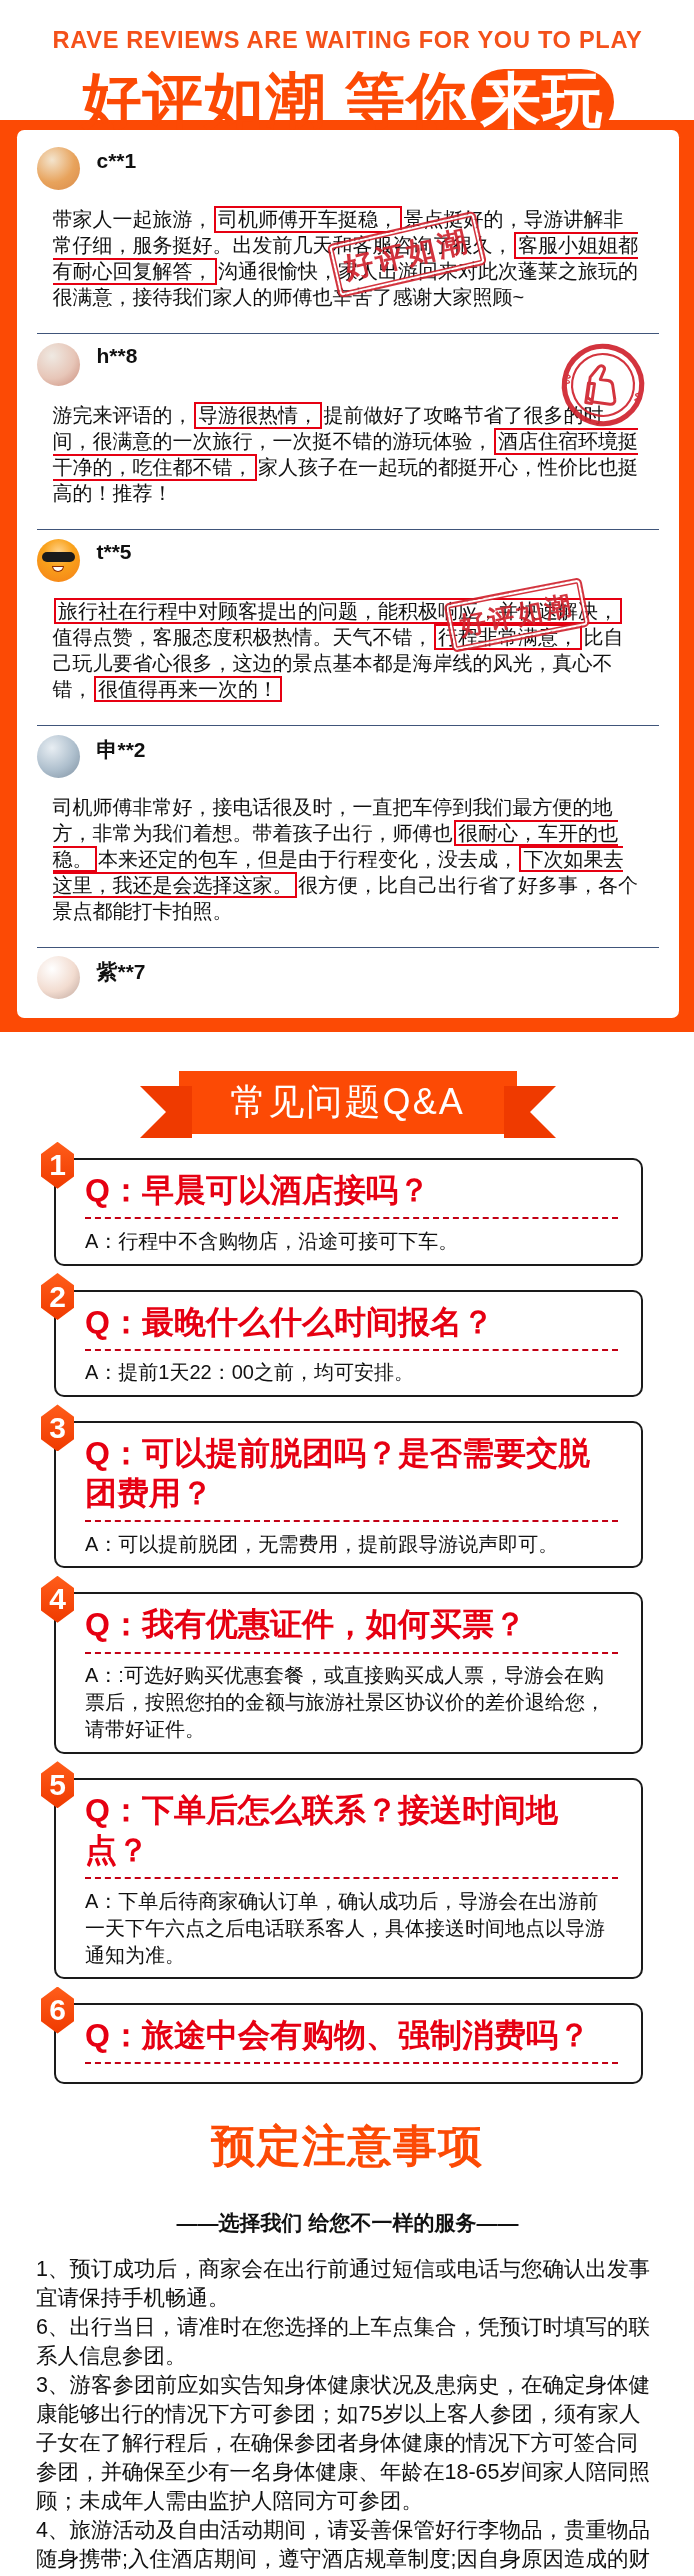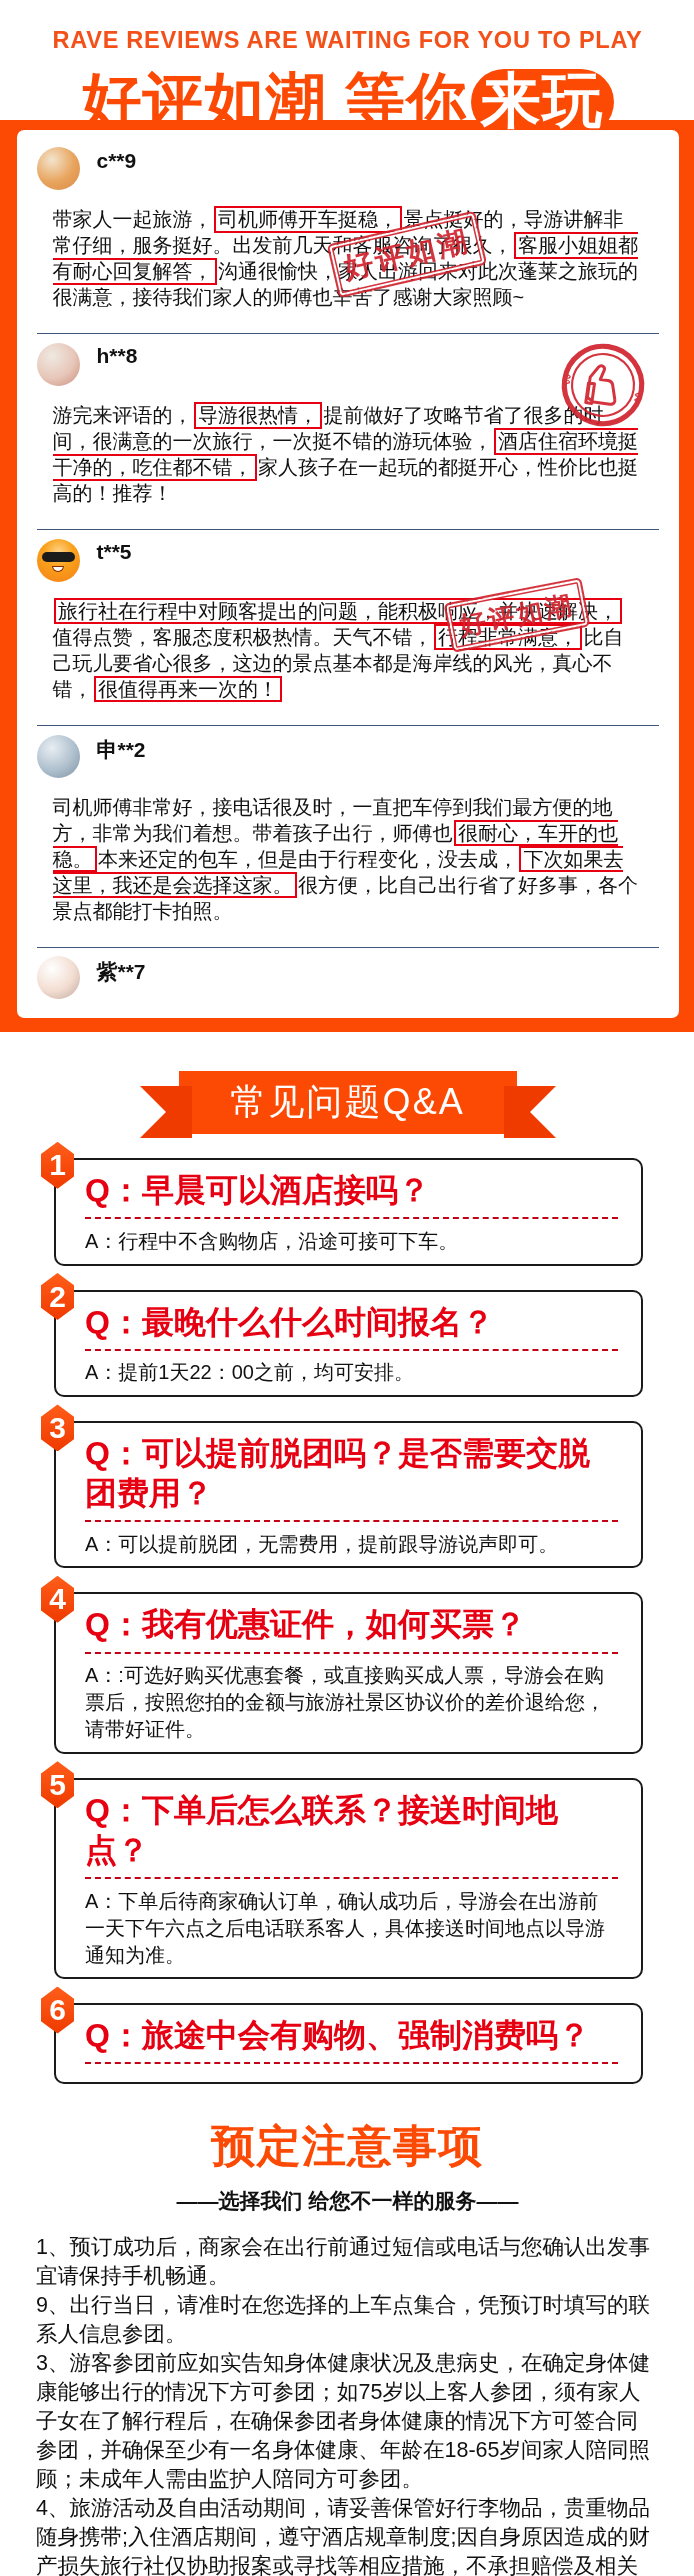--- a/index.html
+++ b/index.html
@@ -54,42 +54,42 @@
     padding:10px 23px 8.6px 29px;background:#fff;}
   .faq-badge{position:absolute;left:-15px;top:-18.6px;width:33px;height:47px;
     background:linear-gradient(#ff5d1a,var(--orange-deep));
     clip-path:polygon(50% 0,100% 26%,100% 74%,50% 100%,0 74%,0 26%);
     color:#fff;font-size:30px;font-weight:700;display:flex;align-items:center;justify-content:center;}
   .faq-q{color:var(--red);font-size:32px;font-weight:700;line-height:1.25;}
   .faq-divider{border-top:2.1px dashed #c30014;margin:7.2px 0 8.6px;}
   .faq-a{font-size:20px;line-height:27px;font-weight:500;color:#111;}
 
   
-  .notes-title{color:var(--orange);font-size:44px;font-weight:900;text-align:center;margin:29px 0 11px;letter-spacing:1.4px;}
-  .notes-sub{font-size:21px;color:#111;text-align:center;font-weight:600;}
+  .notes-title{color:var(--orange);font-size:44px;font-weight:900;text-align:center;margin:29px 0 0;letter-spacing:1.4px;}
+  .notes-sub{font-size:21px;color:#111;text-align:center;font-weight:600;margin-top:33px;}
   .notes-body{margin:18.6px 36px 0;}
   .note-line{margin:0;font-size:21.5px;line-height:29px;font-weight:500;color:#111;}
 </style>
 </head>
 <body>
 
 <div class="page">
 
   <header class="hero">
     <div class="hero-en">RAVE REVIEWS ARE WAITING FOR YOU TO PLAY</div>
     <div class="hero-cn"><span>好评如潮 等你</span><span class="pill">来玩</span></div>
   </header>
 
   <section class="reviews-band">
     <div class="reviews-card">
       <div id="reviews-list">
           <div class="review">
             <div class="review-head">
               <div class="avatar" style="background: radial-gradient(circle at 35% 30%, rgb(243, 228, 205) 0%, rgb(232, 163, 92) 55%, rgb(217, 139, 74) 100%);"></div>
-              <span class="uname">c**9</span>
+              <span class="uname">c**1</span>
             </div>
             <p class="review-text"><span>带家人一起旅游，</span><span class="boxed">司机师傅开车挺稳，</span><span>景点挺好的，导游讲解非常仔细，服务挺好。出发前几天和客服咨询了很久，</span><span class="boxed">客服小姐姐都有耐心回复解答，</span><span>沟通很愉快，家人出游回来对此次蓬莱之旅玩的很满意，接待我们家人的师傅也辛苦了感谢大家照顾~</span></p>
           </div>
           <div class="review">
             <div class="review-head">
               <div class="avatar" style="background: radial-gradient(circle at 35% 30%, rgb(239, 233, 226) 0%, rgb(231, 198, 184) 55%, rgb(201, 139, 122) 100%);"></div>
               <span class="uname">h**8</span>
             </div>
             <p class="review-text"><span>游完来评语的，</span><span class="boxed">导游很热情，</span><span>提前做好了攻略节省了很多的时间，很满意的一次旅行，一次挺不错的游玩体验，</span><span class="boxed">酒店住宿环境挺干净的，吃住都不错，</span><span>家人孩子在一起玩的都挺开心，性价比也挺高的！推荐！</span></p>
           </div>
@@ -170,20 +170,20 @@
         <div class="faq-q">Q：旅途中会有购物、强制消费吗？</div>
         <div class="faq-divider"></div>
       </div>
     </section>
 
   <section>
     <h2 class="notes-title">预定注意事项</h2>
     <div class="notes-sub">——选择我们 给您不一样的服务——</div>
     <div class="notes-body" id="booking-body">
         <p class="note-line">1、预订成功后，商家会在出行前通过短信或电话与您确认出发事宜请保持手机畅通。</p>
-        <p class="note-line">9、出行当日，请准时在您选择的上车点集合，凭预订时填写的联系人信息参团。</p>
+        <p class="note-line">6、出行当日，请准时在您选择的上车点集合，凭预订时填写的联系人信息参团。</p>
         <p class="note-line">3、游客参团前应如实告知身体健康状况及患病史，在确定身体健康能够出行的情况下方可参团；如75岁以上客人参团，须有家人子女在了解行程后，在确保参团者身体健康的情况下方可签合同参团，并确保至少有一名身体健康、年龄在18-65岁间家人陪同照顾；未成年人需由监护人陪同方可参团。</p>
         <p class="note-line">4、旅游活动及自由活动期间，请妥善保管好行李物品，贵重物品随身携带;入住酒店期间，遵守酒店规章制度;因自身原因造成的财产损失旅行社仅协助报案或寻找等相应措施，不承担赔偿及相关责任;尽量不在景区内选购物品，谨防上当受骗，避免引起纠纷。</p>
       </div>
   </section>
 
 </div>
 
 
 </body></html>

